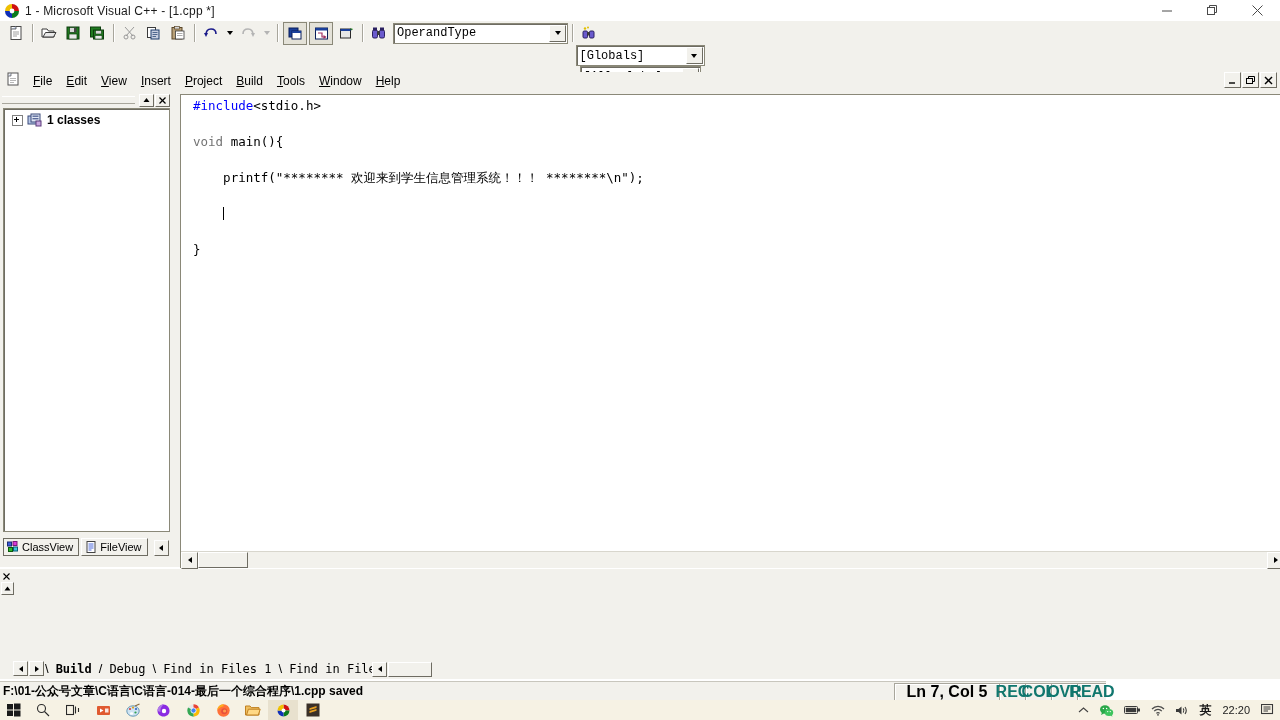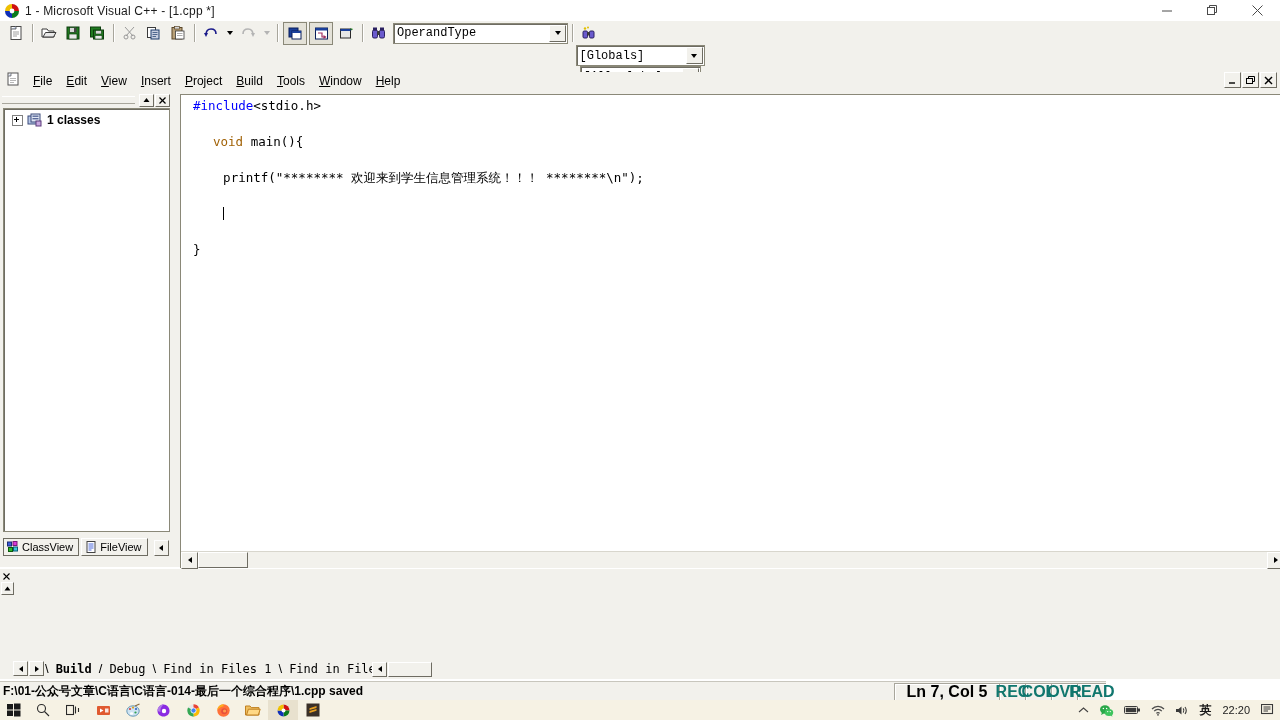--- a/index.html
+++ b/index.html
@@ -168,21 +168,21 @@
   .editor-wrap {
     position: absolute; left: 180px; top: 94px; width: 1100px; height: 473px;
     background: #ffffff; border-top: 1px solid #8a8878; border-left: 1px solid #8a8878; padding-left: 20px;
   }
   .code {
     position: absolute; left: 12px; top: 2px; right: 20px; bottom: 22px;
     font-family: "DejaVu Sans Mono", "Liberation Mono", monospace;
     font-size: 12.5px; line-height: 18px; color: #000;
     white-space: pre; overflow: hidden;
   }
-  .kw { color: #a16207; margin-left: 20px; }
+  .kw { color: #737373; }
   .pp { color: #0000ff; }
   .caret {
     display: inline-block; width: 1px; height: 13px; background: #000;
     vertical-align: -2px;
   }
 
   .vscroll {
     position: absolute; right: 0; top: 0; width: 17px; bottom: 17px;
     background: #f2f1ec; border-left: 1px solid #d8d6cd;
   }

